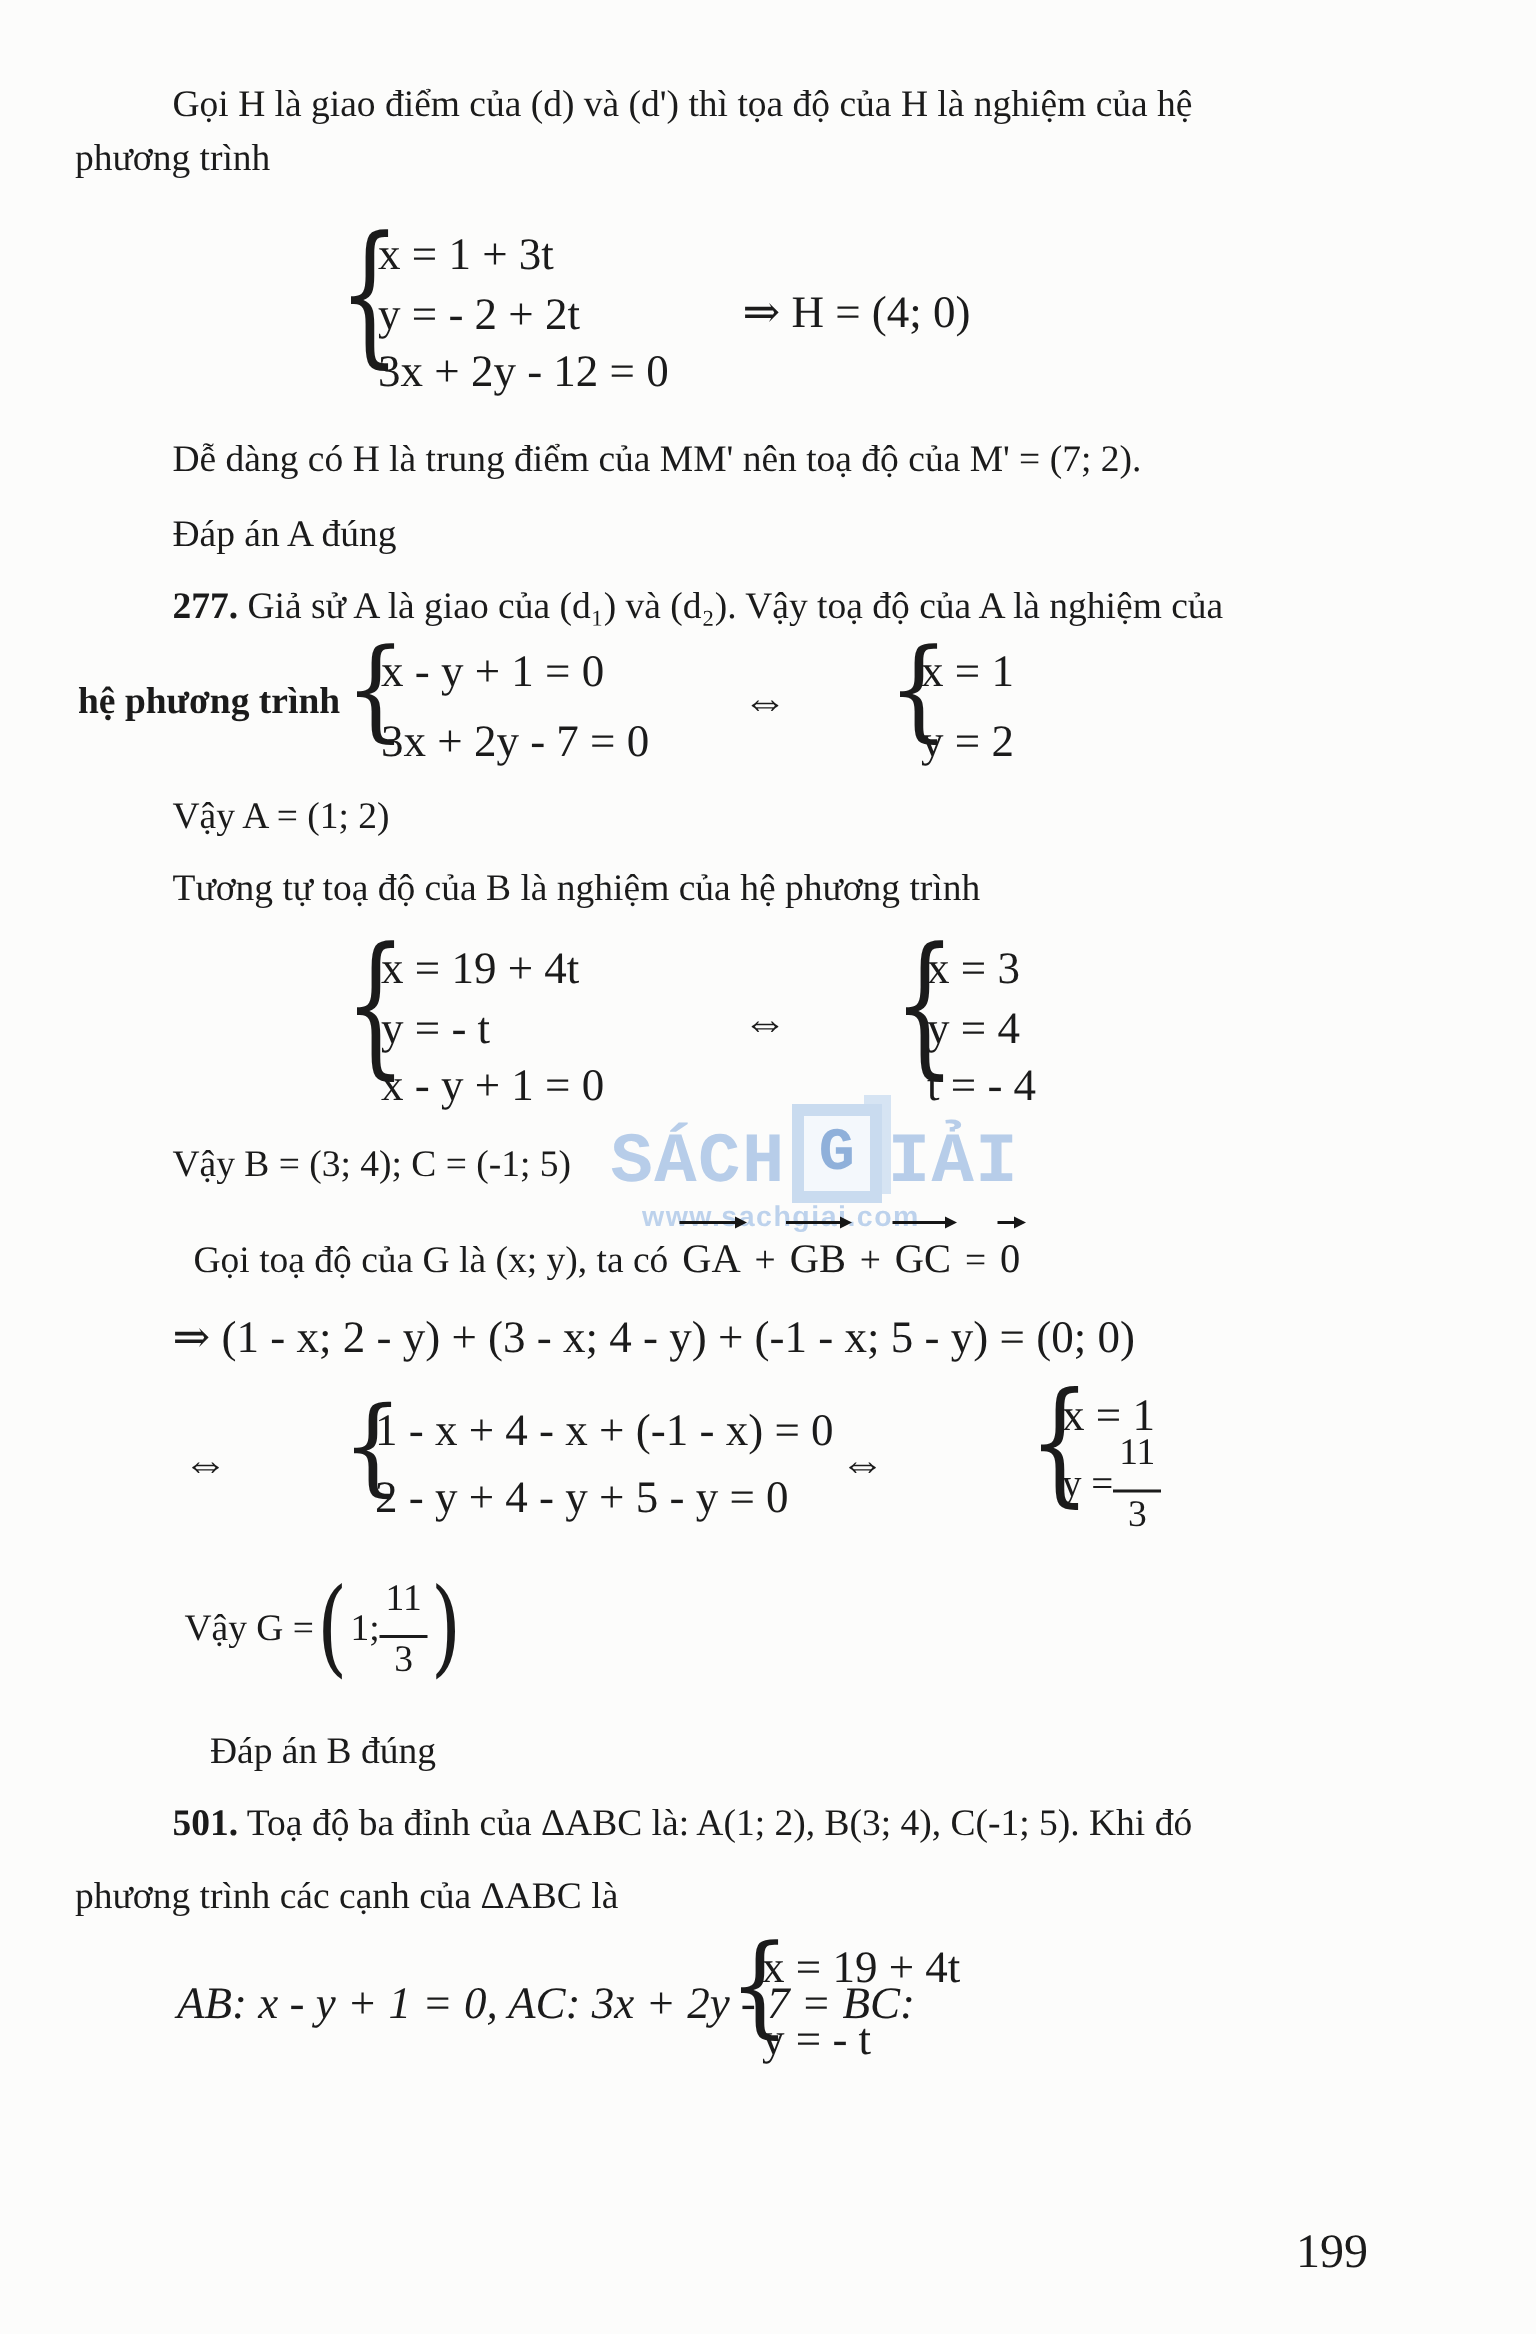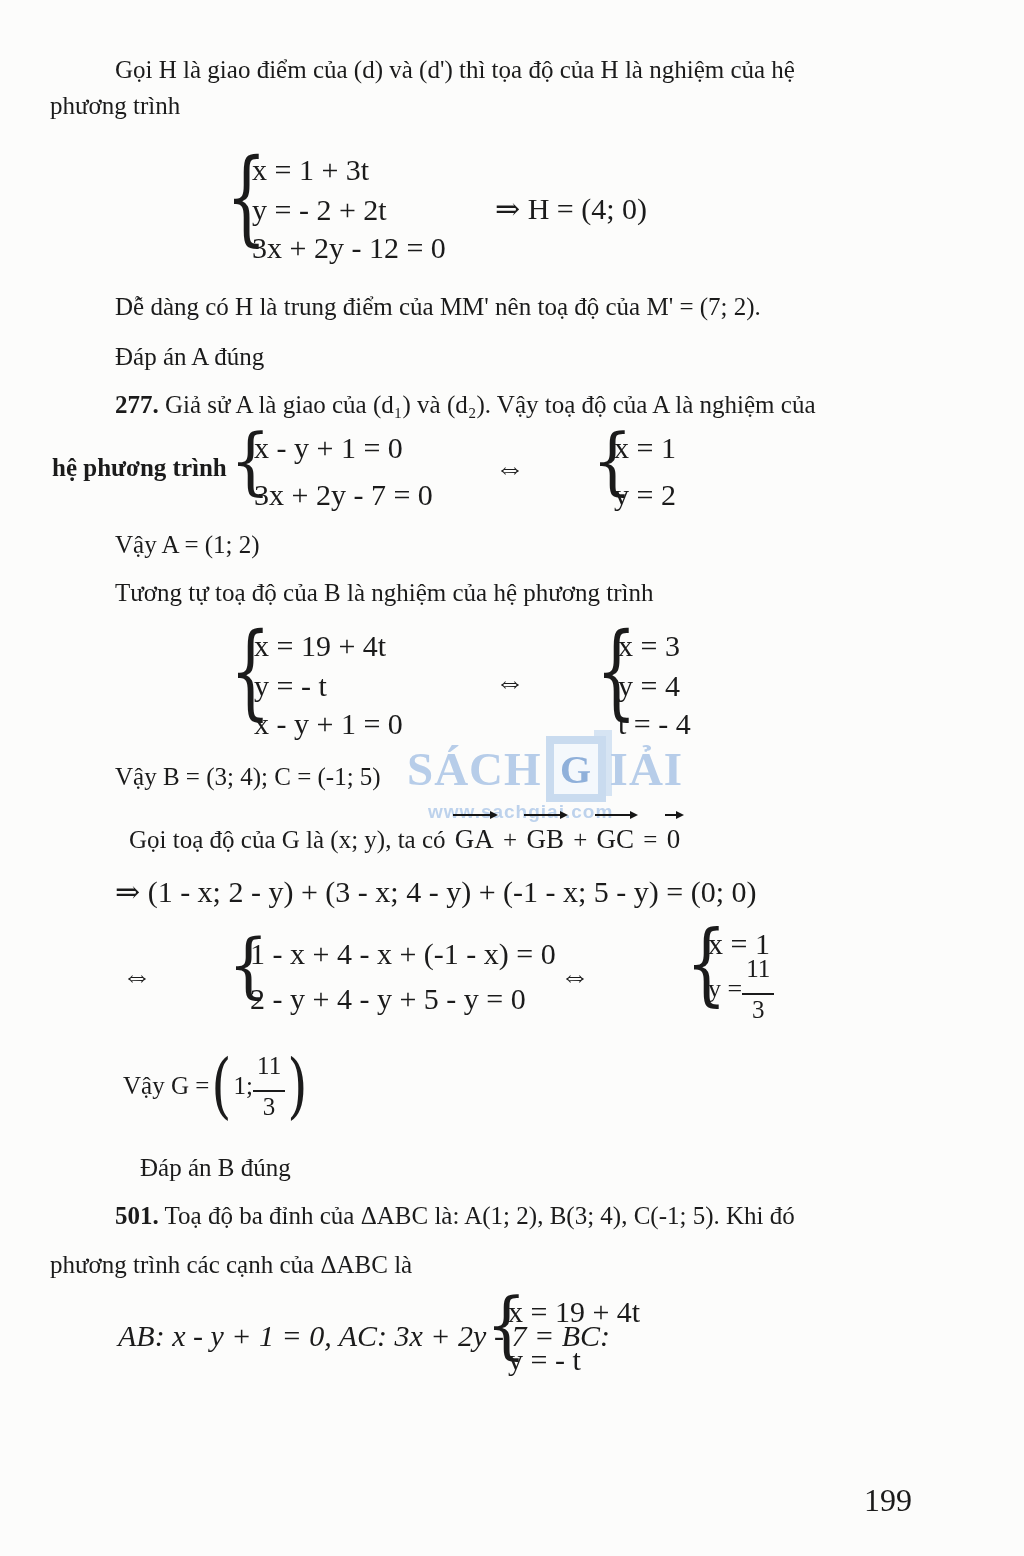--- a/index.html
+++ b/index.html
@@ -13,22 +13,22 @@
   .paren{display:inline-block;font-size:52px;line-height:1;transform:scaleY(1.35);font-family:"DejaVu Serif",serif;margin:0 2px;}
   .frac{display:inline-flex;flex-direction:column;align-items:center;vertical-align:middle;line-height:1.08;font-size:25px;}
   .frac .num{padding:0 4px 11px;border-bottom:2px solid #1b1b1b;}
   .frac .den{padding-top:1px;}
   .vrow{position:absolute;display:flex;align-items:center;white-space:nowrap;}
   .vec{position:relative;display:inline-block;margin:0 3px;font-size:27px;}
   .varrow{position:absolute;left:-2px;right:-3px;top:-11px;height:8px;display:block;}
   .varrow::before{content:"";position:absolute;left:0;right:5px;top:3px;height:2px;background:#161616;}
   .varrow::after{content:"";position:absolute;right:-1px;top:0;width:0;height:0;border-left:8px solid #161616;border-top:4px solid transparent;border-bottom:4px solid transparent;}
   
-  .wm-brand{position:absolute;left:407px;top:736px;display:flex;align-items:center;gap:3px;
-    font-family:Liberation Serif, serif;font-weight:bold;font-size:47px;
+  .wm-brand{position:absolute;left:407px;top:736px;display:flex;align-items:flex-end;gap:3px;
+    font-family:Liberation Mono, monospace;font-weight:bold;font-size:47px;
     color:#b7cde9;letter-spacing:1px;z-index:0;}
   .wm-logo{position:relative;display:inline-flex;align-items:center;justify-content:center;
     width:60px;height:66px;background:#c9dbef;margin:0 1px;}
   .wm-logo::before{content:"";position:absolute;right:-6px;top:-6px;width:18px;height:66px;background:#d6e4f3;z-index:-1;}
   .wm-g{display:inline-flex;align-items:center;justify-content:center;width:44px;height:50px;
     background:#f4f8fc;color:#8fb0da;font-size:40px;letter-spacing:0;}
   .wm-url{position:absolute;left:428px;top:801px;font-family:"Liberation Sans","DejaVu Sans",sans-serif;
     font-weight:bold;font-size:19px;color:#bdd2ec;z-index:0;letter-spacing:1px;}
   .txt{z-index:1;}
 </style>

